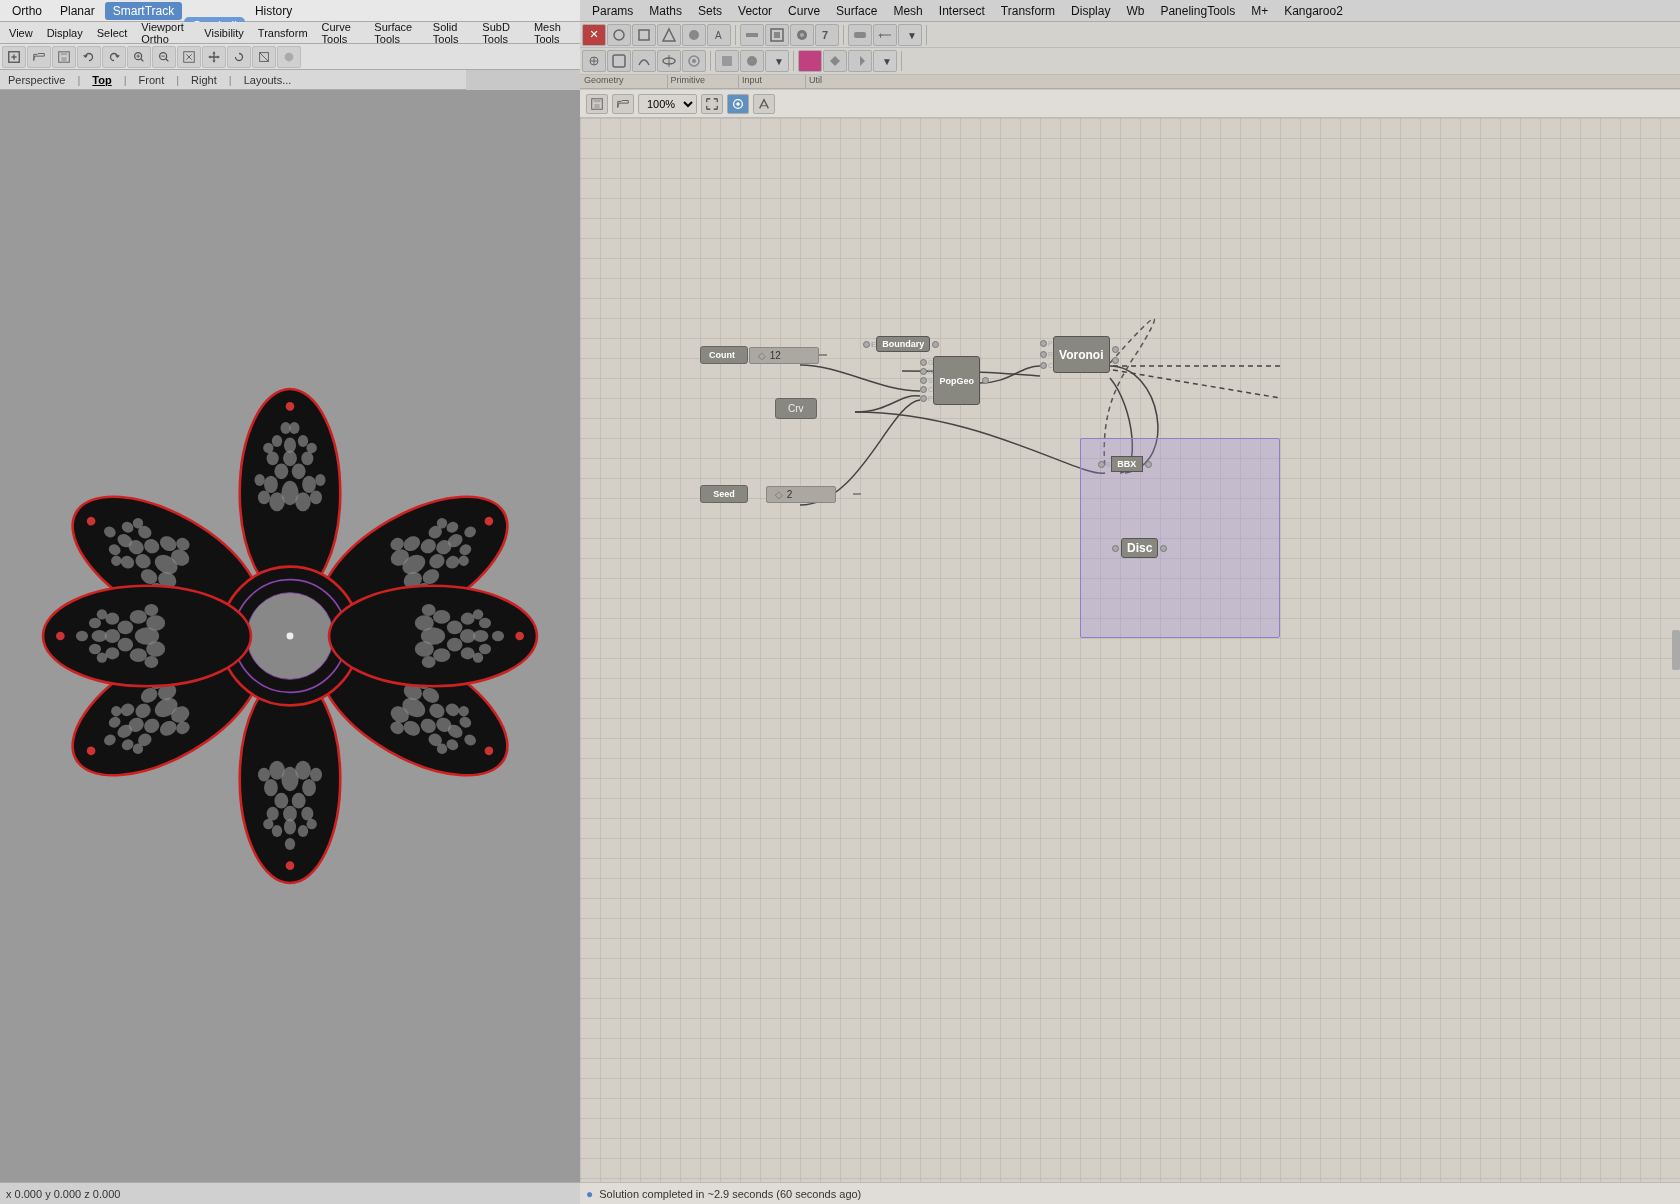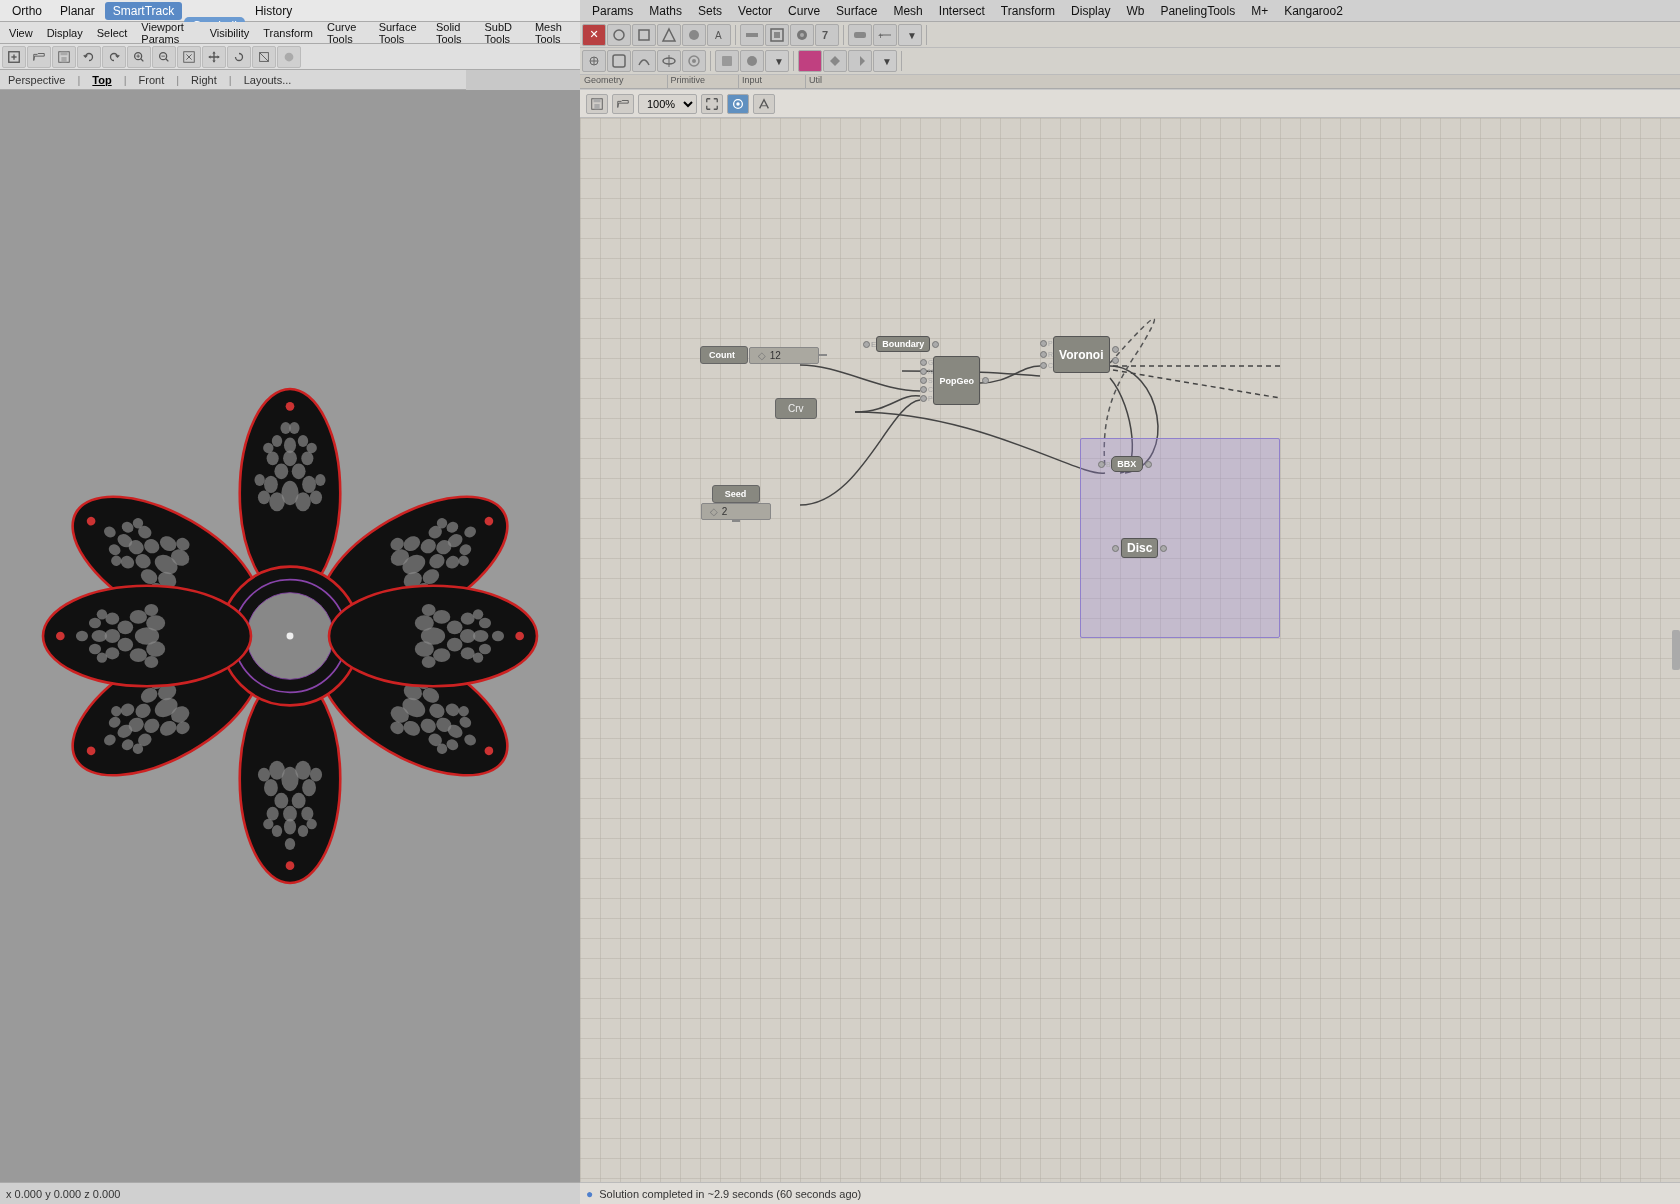--- a/index.html
+++ b/index.html
@@ -260,21 +260,21 @@
   <span class="gh-menu-item">Wb</span>
   <span class="gh-menu-item">PanelingTools</span>
   <span class="gh-menu-item">M+</span>
   <span class="gh-menu-item">Kangaroo2</span>
 </div>
 
 <div style="position:absolute;top:22px;left:0;width:580px;height:22px;display:flex;align-items:center;background:#e0e0e0;border-bottom:1px solid #aaa;padding:0 4px;gap:4px;font-size:11px;z-index:10;">
   <span class="toolbar2-item">View</span>
   <span class="toolbar2-item">Display</span>
   <span class="toolbar2-item">Select</span>
-  <span class="toolbar2-item">Viewport Params</span>
+  <span class="toolbar2-item">Viewport Ortho</span>
   <span class="toolbar2-item">Visibility</span>
   <span class="toolbar2-item">Transform</span>
   <span class="toolbar2-item">Curve Tools</span>
   <span class="toolbar2-item">Surface Tools</span>
   <span class="toolbar2-item">Solid Tools</span>
   <span class="toolbar2-item">SubD Tools</span>
   <span class="toolbar2-item">Mesh Tools</span>
 </div>
 
 <div id="gh-icon-area" style="position:absolute;top:22px;left:580px;right:0;background:#d4d2cc;border-bottom:1px solid #aaa;z-index:10;">
@@ -811,21 +811,21 @@
       </div>
       <div style="width:8px;height:2px;background:#888;margin-left:0;align-self:center;"></div>
     </div>
 
     <div style="position:absolute;left:195px;top:280px;">
       <div style="background:#888880;border:1px solid #666;border-radius:3px;padding:4px 12px;font-size:10px;color:#eee;text-align:center;">
         <span>Crv</span>
       </div>
     </div>
 
-    <div style="position:absolute;left:120px;top:367px;display:flex;align-items:center;gap:0;flex-direction:column;">
+    <div style="position:absolute;left:120px;top:367px;display:flex;align-items:center;gap:17px;">
       <div style="background:#888880;border:1px solid #666;border-radius:3px;padding:3px 8px;font-size:10px;color:#eee;min-width:48px;text-align:center;">
         <div style="font-weight:bold;font-size:9px;color:#fff;">Seed</div>
       </div>
       <div style="background:#aaa8a0;border:1px solid #888;border-radius:2px;padding:2px 8px;font-size:10px;color:#333;min-width:70px;display:flex;align-items:center;gap:4px;margin-left:1px;">
         <span style="color:#777;">◇</span>
         <span style="font-size:10px;">2</span>
       </div>
       <div style="width:8px;height:2px;background:#888;margin-left:0;align-self:center;"></div>
     </div>
 
@@ -908,21 +908,21 @@
     <div class="gh-selection-box" style="position:absolute;left:500px;top:320px;width:200px;height:200px;"></div>
 
     <div style="position:absolute;left:518px;top:338px;">
       <div style="display:flex;flex-direction:row;align-items:stretch;">
         <div style="display:flex;flex-direction:column;justify-content:center;padding:2px 0;">
           <div style="display:flex;align-items:center;gap:1px;margin:1px 0;">
             <div style="width:7px;height:7px;background:#aaa;border:1px solid #777;border-radius:50%;"></div>
             <span style="font-size:7px;color:#aaa;">B</span>
           </div>
         </div>
-        <div style="background:#888880;border:1px solid #555;border-radius:5px;padding:2px 5px;min-width:32px;text-align:center;">
+        <div style="background:#888880;border:1px solid #555;border-radius:0;padding:2px 5px;min-width:32px;text-align:center;">
           <div style="font-size:9px;color:#fff;font-weight:bold;">BBX</div>
         </div>
         <div style="display:flex;flex-direction:column;justify-content:center;padding:2px 0;">
           <div style="width:7px;height:7px;background:#aaa;border:1px solid #777;border-radius:50%;margin:1px 2px;"></div>
         </div>
       </div>
     </div>
 
     <div style="position:absolute;left:530px;top:420px;">
       <div style="display:flex;flex-direction:row;align-items:stretch;">

